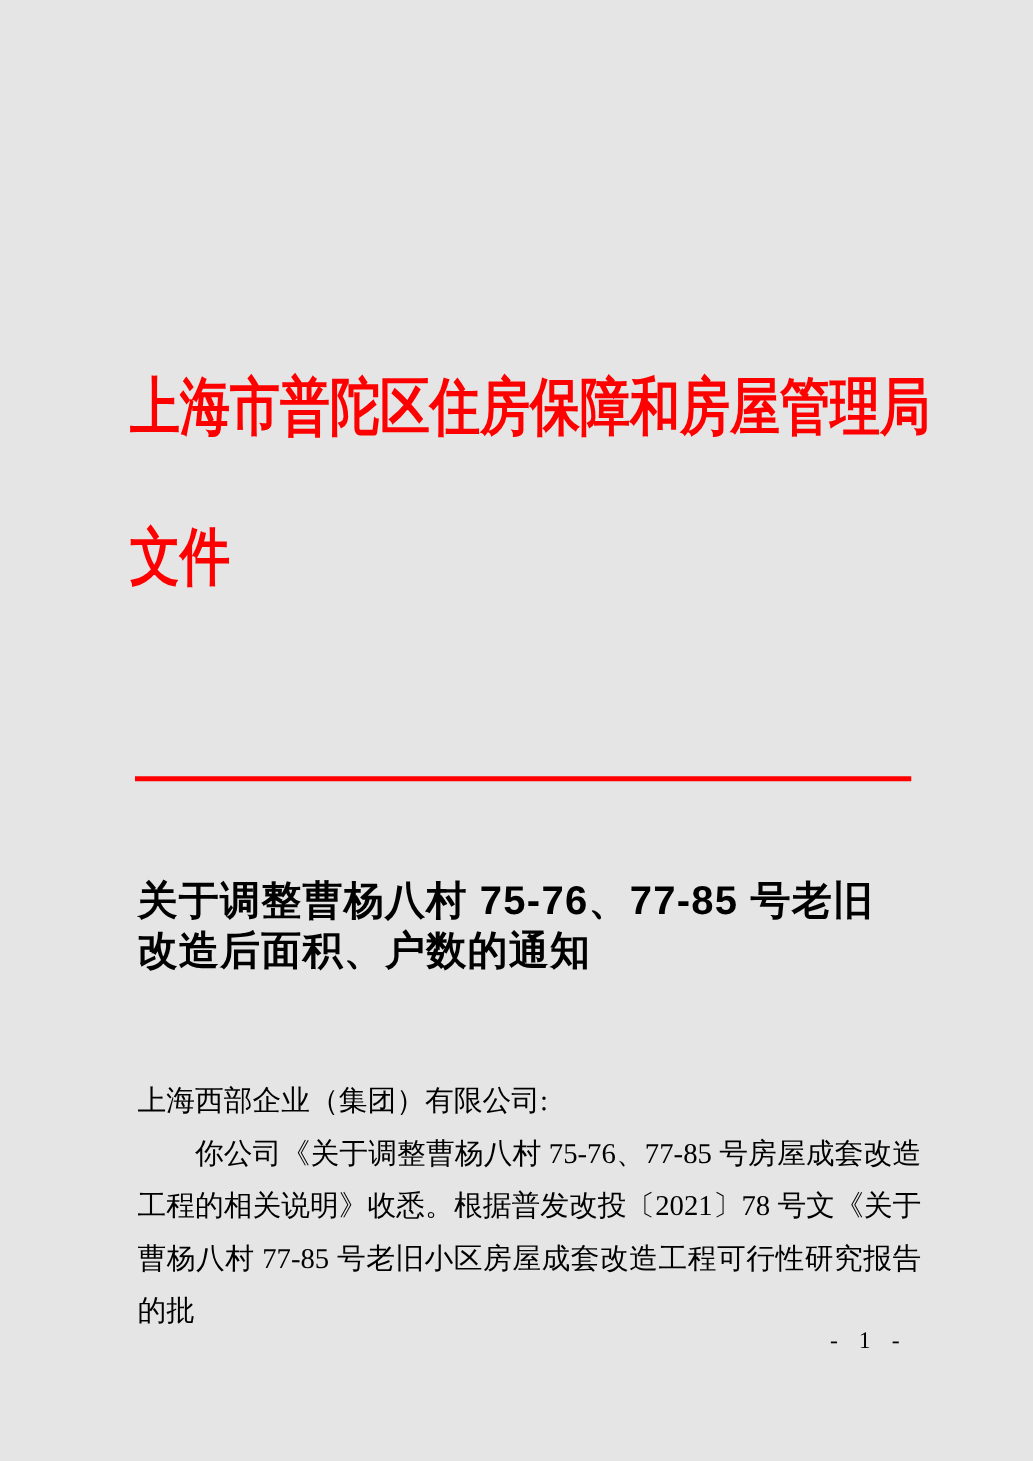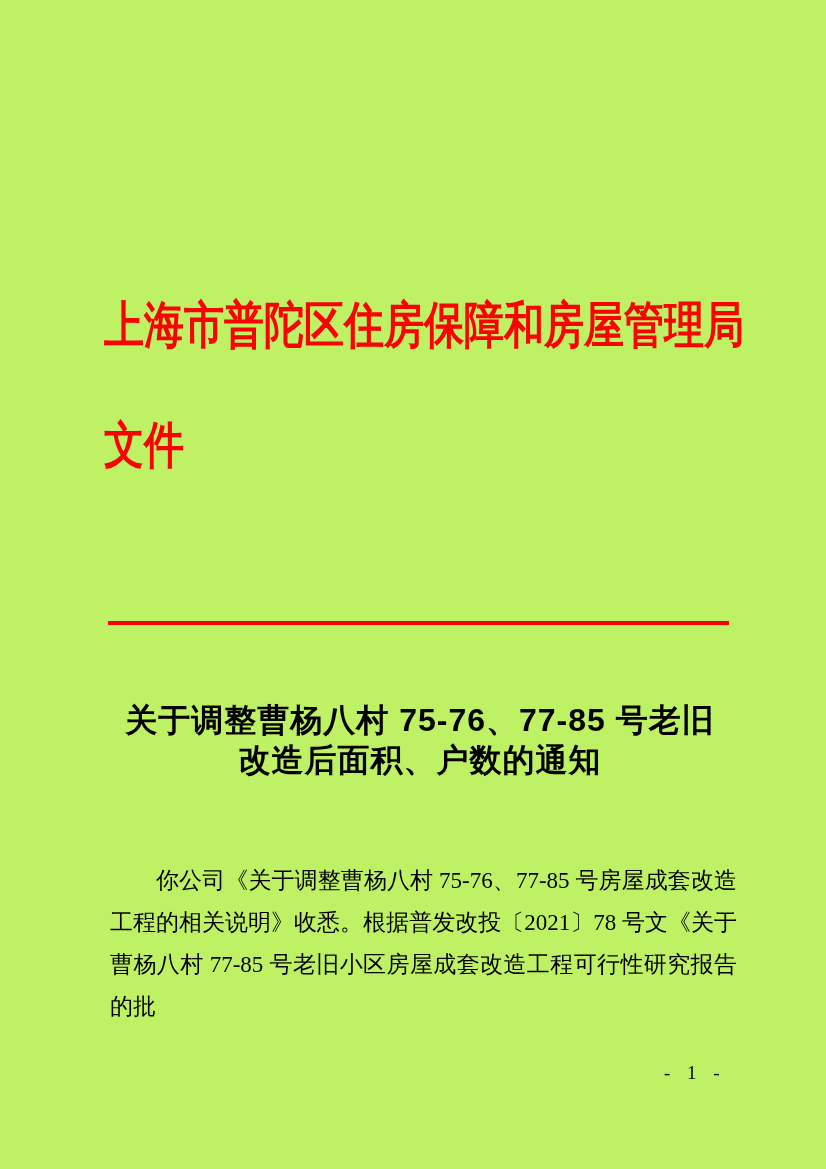--- a/index.html
+++ b/index.html
@@ -4,21 +4,21 @@
 <style>
   html, body {
     margin: 0;
     padding: 0;
     background: #ffffff;
   }
   .page {
     position: relative;
     width: 826px;
     height: 1169px;
-    background: #bef264;
+    background: #e5e5e5;
     overflow: hidden;
     font-family: "Liberation Serif", "DejaVu Serif", serif;
     color: #000000;
   }
   
   .letterhead {
     position: absolute;
     left: 104px;
     top: 265px;
     width: 808px;              
@@ -52,21 +52,20 @@
     top: 621px;
     width: 621px;
     height: 4px;
     background: #ff0000;
   }
   .notice-title {
     position: absolute;
     left: 110px;
     top: 700px;
     width: 620px;
-    text-align: center;
     font-family: "Liberation Sans", "DejaVu Sans", sans-serif;
     font-weight: bold;
     font-size: 32px;
     line-height: 40px;
     letter-spacing: 1px;
     color: #000000;
   }
   .body-block {
     position: absolute;
     left: 110px;
@@ -105,18 +104,19 @@
 
 
   <div class="red-rule"></div>
 
   <div class="notice-title">
     <div>关于调整曹杨八村 75-76、77-85 号老旧</div>
     <div>改造后面积、户数的通知</div>
   </div>
 
   <div class="body-block">
+    <div class="salutation">上海西部企业（集团）有限公司:</div>
     <p class="para">你公司《关于调整曹杨八村 75-76、77-85 号房屋成套改造工程的相关说明》收悉。根据普发改投〔2021〕78 号文《关于曹杨八村 77-85 号老旧小区房屋成套改造工程可行性研究报告的批</p>
   </div>
 
   <div class="page-number">- 1 -</div>
 
 </div>
 
 </body></html>

